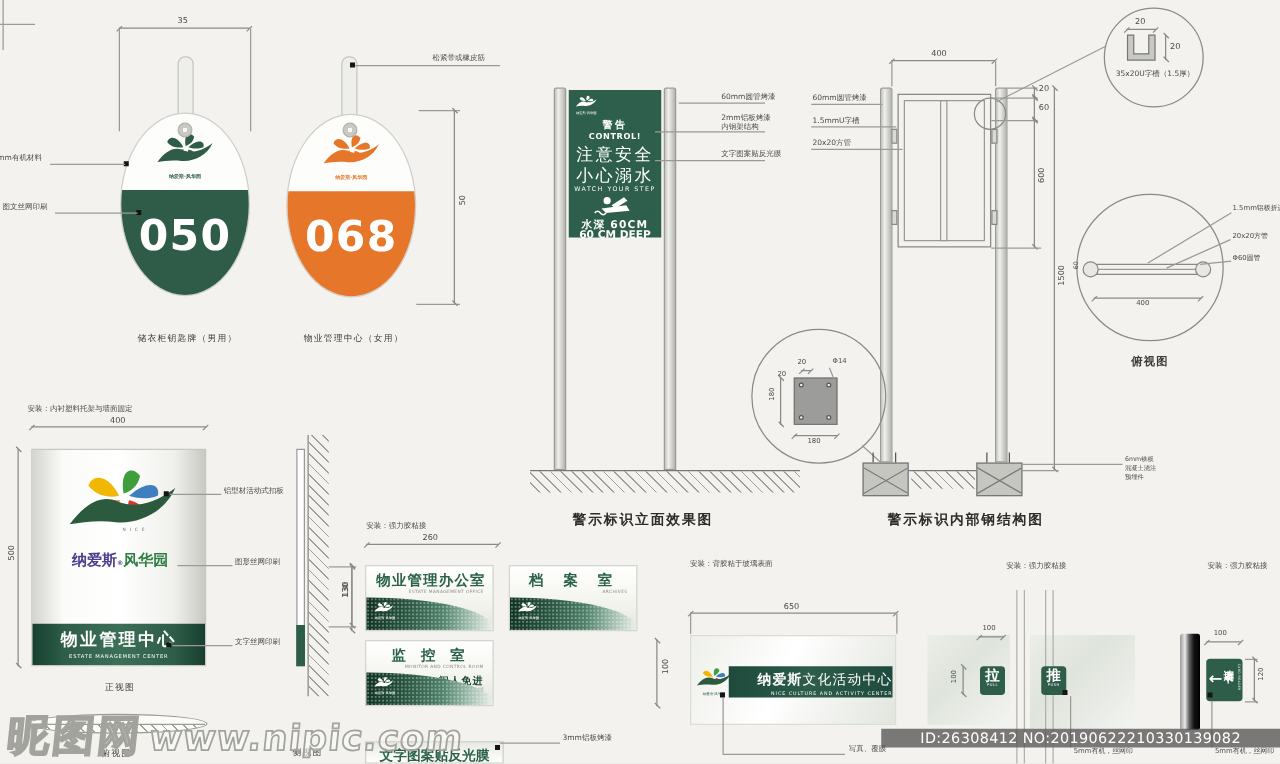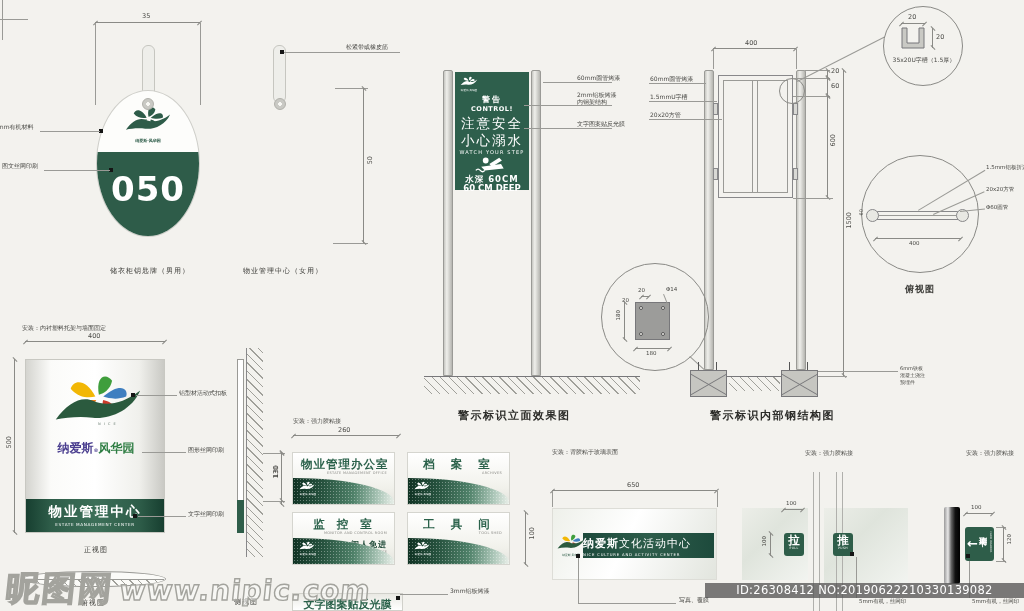--- a/index.html
+++ b/index.html
@@ -59,21 +59,21 @@
     background-image:radial-gradient(rgba(255,255,255,.35) .6px,transparent .7px);background-size:3px 3px}
   .pl-cn{position:absolute;left:8px;right:6px;top:4px;text-align:center;font-size:11.5px;font-weight:700;color:#2a614a;letter-spacing:1px;white-space:nowrap}
   .pl-en{position:absolute;right:7px;top:18px;font-size:3.5px;color:#8a8a86;letter-spacing:.3px}
   .pl-cn2{position:absolute;right:7px;top:26px;font-size:8px;font-weight:700;color:#1d4836;letter-spacing:1px}
   .pl-en2{position:absolute;right:7px;top:37px;font-size:3.5px;color:#8a8a86}
   .mini-logo{position:absolute;left:6px;bottom:13px;width:16px;height:10px}
   .mini-brand{position:absolute;left:2px;bottom:8px;width:26px;text-align:center;font-size:2.6px;color:#fff;white-space:nowrap}
   
   .banner{position:absolute;left:552px;top:508px;width:165px;height:72px;border:1px solid #ddddd7;
     background:linear-gradient(115deg,#eef0ea,#ffffff 45%,#e2e5de)}
-  .bannerband{position:absolute;left:30px;top:24px;width:131px;height:25px;color:#fff;text-align:left;
+  .bannerband{position:absolute;left:30px;top:24px;width:131px;height:25px;color:#fff;text-align:right;
     background:linear-gradient(90deg,#1d4a3c,#2e5d4b 50%,#1d4a3c)}
   
   .dsign{position:absolute;width:20px;height:23px;border-radius:3px;background:#2e5d49;color:#fff;text-align:center}
   .dsign .c{font-size:11.5px;font-weight:700;line-height:14px;display:block}
   .dsign .e{font-size:3px;letter-spacing:.4px;display:block;margin-top:-1px}
   .csign{position:absolute;left:965px;top:527px;width:29px;height:34px;border-radius:3px;background:#2e5d49;color:#fff}
   .glass{position:absolute;background:linear-gradient(135deg,#eceee8,#dfe4dc 40%,#f2f4f0)}
   
   .idband{position:absolute;left:705px;top:583px;width:319px;height:15px;background:rgba(86,86,86,.78);
     color:#fff;font-size:11.5px;line-height:15px;text-align:center;letter-spacing:.3px;white-space:nowrap}
@@ -108,20 +108,35 @@
   <path class="p2" d="M51,25 C47,2 60,0 66,9 C64,19 57,23 51,25 Z"></path>
   <path class="p3" d="M56,27 C74,11 85,17 82,27 C72,31 62,29 56,27 Z"></path>
   <path class="p4" d="M56,31 C73,35 73,48 62,47 C56,41 54,35 56,31 Z"></path>
   <path class="p5" d="M48,31 C41,46 29,46 27,37 C33,31 42,31 48,31 Z"></path>
   <path class="p6" d="M2,53 C16,34 31,26 45,32 C59,38 77,36 98,20 C88,43 63,53 44,51 C28,49 14,51 2,53 Z"></path>
 </svg>
 </div>
     <div class="tag-brand" style="color:#2e5c49">纳爱斯·风华园</div>
     <div class="tag-low" style="background:#2e5c49"></div>
     <div class="tag-num">050</div>
+  </div>
+  <div class="tag" style="left:229px;top:91px">
+    <div class="tag-logo logo-mono" data-logo="" style="color:#e5762a">
+<svg viewBox="0 0 100 64" xmlns="http://www.w3.org/2000/svg">
+  <path class="p1" d="M47,27 C36,6 22,8 19,18 C27,28 39,29 47,27 Z"></path>
+  <path class="p2" d="M51,25 C47,2 60,0 66,9 C64,19 57,23 51,25 Z"></path>
+  <path class="p3" d="M56,27 C74,11 85,17 82,27 C72,31 62,29 56,27 Z"></path>
+  <path class="p4" d="M56,31 C73,35 73,48 62,47 C56,41 54,35 56,31 Z"></path>
+  <path class="p5" d="M48,31 C41,46 29,46 27,37 C33,31 42,31 48,31 Z"></path>
+  <path class="p6" d="M2,53 C16,34 31,26 45,32 C59,38 77,36 98,20 C88,43 63,53 44,51 C28,49 14,51 2,53 Z"></path>
+</svg>
+</div>
+    <div class="tag-brand" style="color:#e5762a">纳爱斯·风华园</div>
+    <div class="tag-low" style="background:#e5762a"></div>
+    <div class="tag-num">068</div>
   </div>
   <div class="grommet" style="left:142px;top:98px"></div>
   <div class="grommet" style="left:274px;top:98px"></div>
 
   <div class="mk" style="left:99px;top:129px"></div>
   <div class="hl" style="left:40px;top:131px;width:60px"></div>
   <div class="an" style="left:-6px;top:123px">3mm有机材料</div>
 
   <div class="mk" style="left:109px;top:168px"></div>
   <div class="hl" style="left:44px;top:170px;width:66px"></div>
@@ -432,36 +447,20 @@
   <path class="p1" d="M47,27 C36,6 22,8 19,18 C27,28 39,29 47,27 Z"></path>
   <path class="p2" d="M51,25 C47,2 60,0 66,9 C64,19 57,23 51,25 Z"></path>
   <path class="p3" d="M56,27 C74,11 85,17 82,27 C72,31 62,29 56,27 Z"></path>
   <path class="p4" d="M56,31 C73,35 73,48 62,47 C56,41 54,35 56,31 Z"></path>
   <path class="p5" d="M48,31 C41,46 29,46 27,37 C33,31 42,31 48,31 Z"></path>
   <path class="p6" d="M2,53 C16,34 31,26 45,32 C59,38 77,36 98,20 C88,43 63,53 44,51 C28,49 14,51 2,53 Z"></path>
 </svg>
 </div>
     <div class="mini-brand">纳爱斯·风华园</div>
   </div>
-  <div class="plate" style="left:407px;top:512px">
-    <div class="pl-cn" style="letter-spacing:6px">工 具 间</div>
-    <div class="pl-en">TOOL SHED</div>
-    <div class="wave"></div>
-    <div class="mini-logo logo-mono" data-logo="" style="color:#fff">
-<svg viewBox="0 0 100 64" xmlns="http://www.w3.org/2000/svg">
-  <path class="p1" d="M47,27 C36,6 22,8 19,18 C27,28 39,29 47,27 Z"></path>
-  <path class="p2" d="M51,25 C47,2 60,0 66,9 C64,19 57,23 51,25 Z"></path>
-  <path class="p3" d="M56,27 C74,11 85,17 82,27 C72,31 62,29 56,27 Z"></path>
-  <path class="p4" d="M56,31 C73,35 73,48 62,47 C56,41 54,35 56,31 Z"></path>
-  <path class="p5" d="M48,31 C41,46 29,46 27,37 C33,31 42,31 48,31 Z"></path>
-  <path class="p6" d="M2,53 C16,34 31,26 45,32 C59,38 77,36 98,20 C88,43 63,53 44,51 C28,49 14,51 2,53 Z"></path>
-</svg>
-</div>
-    <div class="mini-brand">纳爱斯·风华园</div>
-  </div>
 
   <div class="abs" style="left:292px;top:593px;width:111px;height:18px;border:1px solid #d0d0ca;background:linear-gradient(180deg,#e9e9e3,#ffffff);overflow:hidden">
     <div style="margin-top:3px;text-align:center;font-size:11px;font-weight:700;color:#2a614a;white-space:nowrap">文字图案贴反光膜</div>
   </div>
   <div class="mk" style="left:396px;top:596px"></div>
   <div class="hl" style="left:400px;top:594px;width:48px"></div>
   <div class="an" style="left:450px;top:587px">3mm铝板烤漆</div>
 
   <div class="an" style="left:552px;top:448px">安装：背胶粘于玻璃表面</div>
   <div class="dimh" style="left:552px;top:490px;width:165px">

